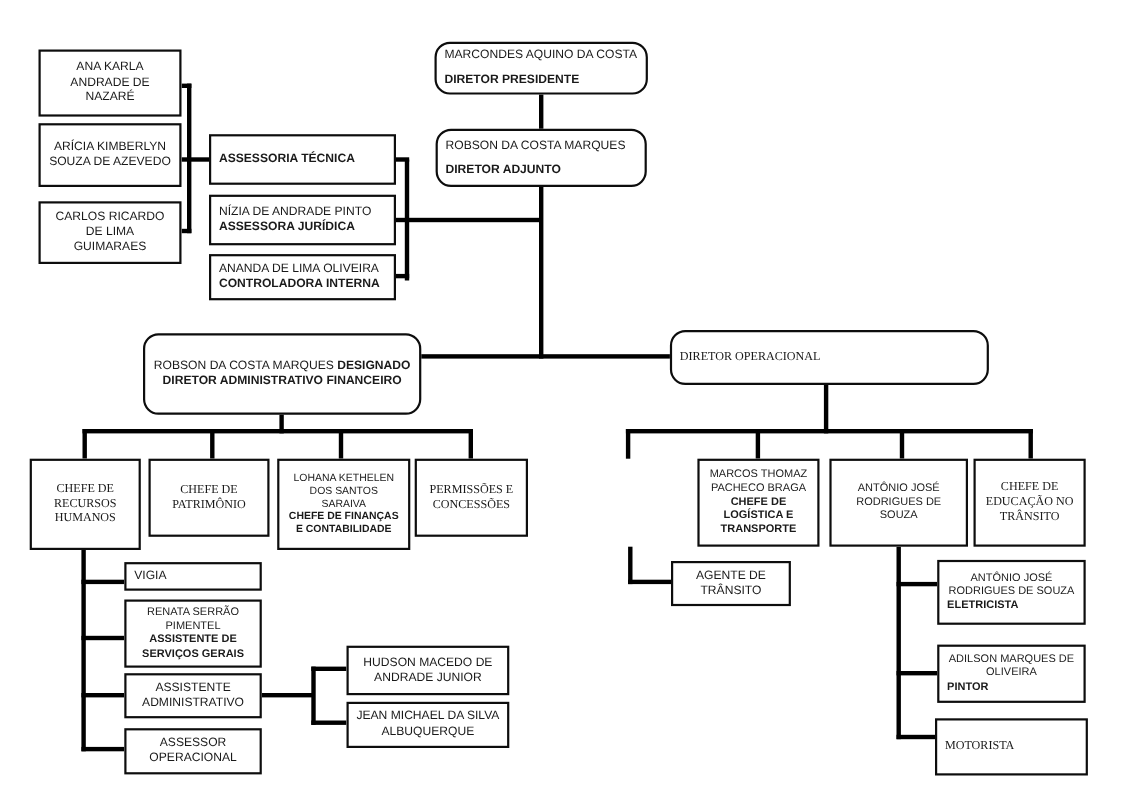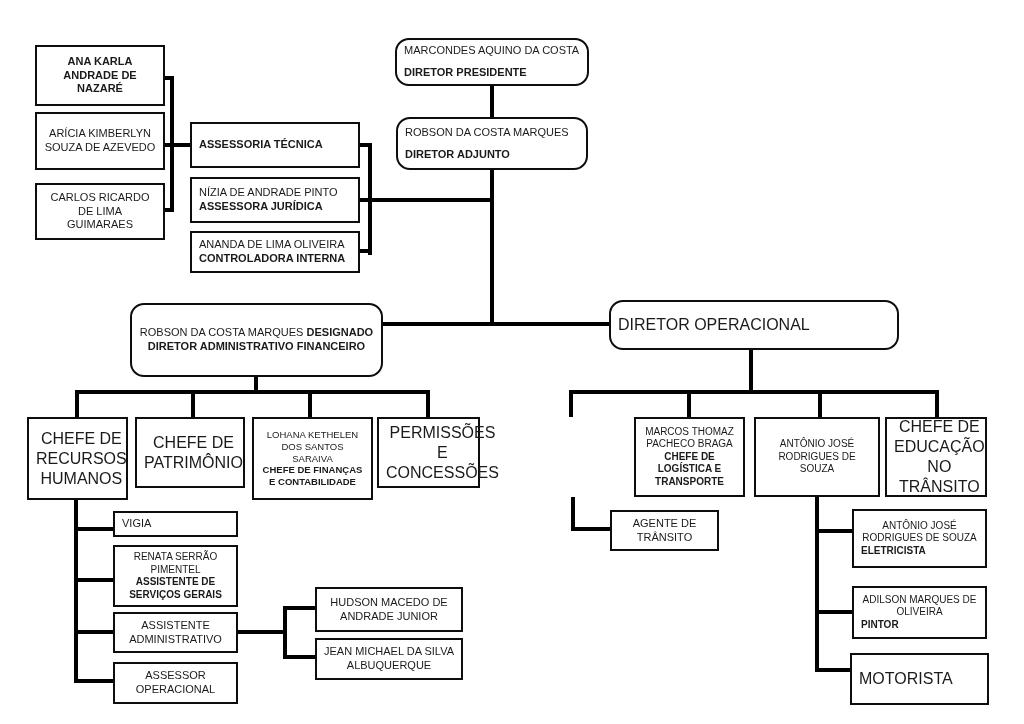--- a/index.html
+++ b/index.html
@@ -10,24 +10,24 @@
   .node { position:absolute; border:2px solid #0d0d0d; background:#ffffff;
           display:flex; flex-direction:column; align-items:flex-start; justify-content:center;
           text-align:center; color:#1a1a1a; font-size:11px; line-height:1.25;
           padding:2px 7px; z-index:2; }
   .rounded { border-radius:14px; border-width:2.5px; }
   .nm { display:block; }
   .ti { display:block; font-weight:bold; }
   .inlineflow { display:block; }
   .inlineflow .nm, .inlineflow .ti { display:inline; }
   .gap8 { gap:8px; }
-  .fs12 { font-size:16px; }
+  .fs12 { font-size:11px;font-family:Liberation Serif, serif; }
   .fs10 { font-size:10px; }
   .fs95 { font-size:9.5px; }
-  .padW { padding:2px 18px;font-weight:bold; }
+  .padW { padding:2px 18px; }
   .padN { padding:2px 13px; }
 
   .ln { position:absolute; background:#000000; z-index:1; }
 </style>
 </head>
 <body>
 
 <div id="canvas">
 
   <div class="ln" style="left:490px;top:86px;width:4px;height:31px"></div>

